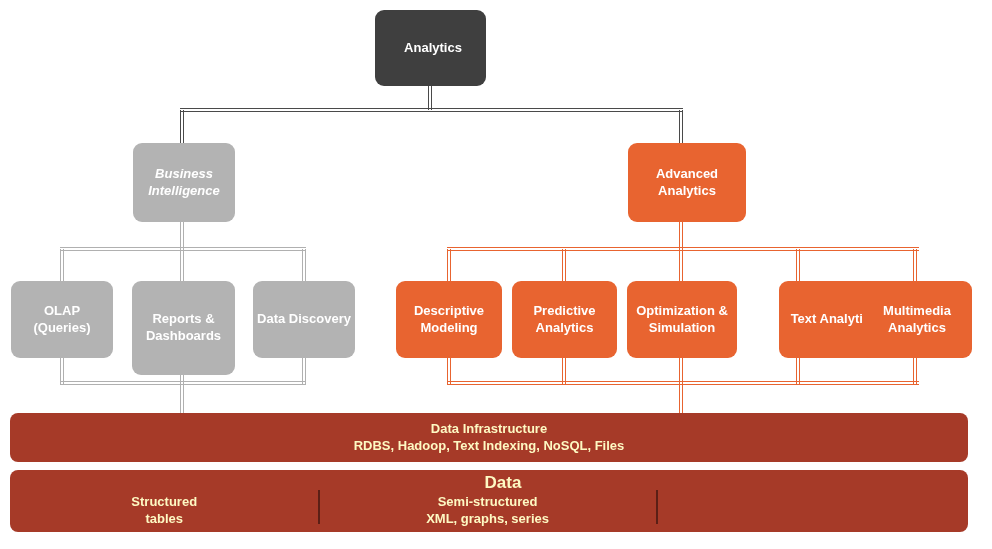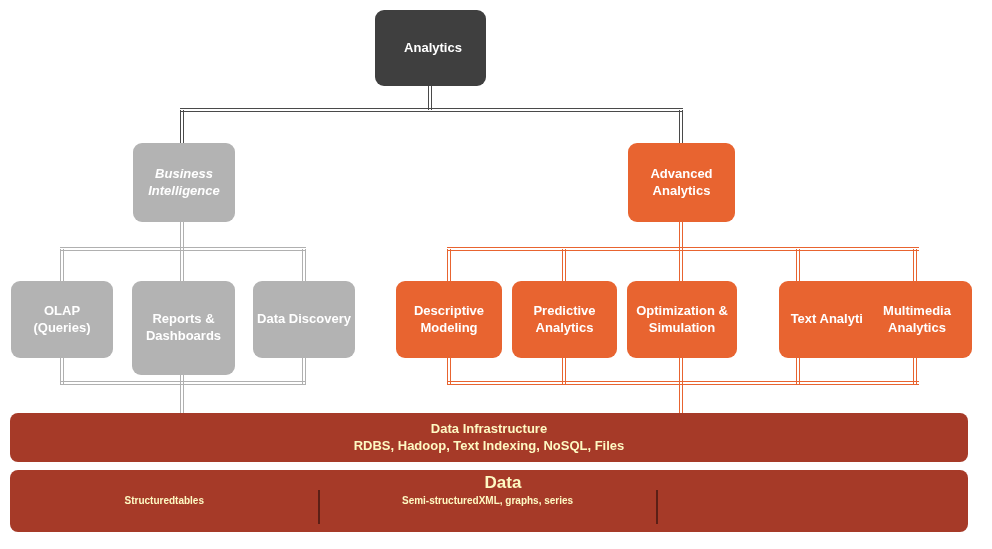--- a/index.html
+++ b/index.html
@@ -22,21 +22,21 @@
   .c-gray{border-color:var(--line-gray,#B0B0B0);}
   .c-orange{border-color:var(--line-orange,#E86430);}
   .bar{
     position:absolute;background:var(--bar-red,#A63A28);color:#fef9c3;font-weight:bold;
     border-radius:8px;text-align:center;box-sizing:border-box;
   }
   .bar-infra{display:flex;flex-direction:column;align-items:center;justify-content:center;font-size:13px;line-height:1.25;}
   .bar-data{padding-top:3px;}
   .bar-data .data-title{font-size:17px;line-height:1.2;padding-left:28px;}
   .data-row{display:flex;width:100%;margin-top:1px;}
-  .dsec{display:flex;flex-direction:row;justify-content:center;font-size:10px;line-height:1.3;}
+  .dsec{display:flex;flex-direction:column;justify-content:center;font-size:13px;line-height:1.3;}
   .dsec.s1{width:32.2%;}
   .dsec.s2{width:35.3%;}
   .dsec.s3{width:32.5%;}
   .divider{position:absolute;width:2px;height:34px;top:20px;background:rgba(0,0,0,0.45);}
 </style>
 </head>
 <body>
 
 <div class="canvas">
 
@@ -63,21 +63,21 @@
   <div class="vline c-orange" style="left:447px;top:358px;height:27px;"></div>
   <div class="vline c-orange" style="left:562px;top:358px;height:27px;"></div>
   <div class="vline c-orange" style="left:679px;top:358px;height:55px;"></div>
   <div class="vline c-orange" style="left:796px;top:358px;height:27px;"></div>
   <div class="vline c-orange" style="left:913px;top:358px;height:27px;"></div>
   <div class="hline c-orange" style="left:447px;top:381px;width:472px;"></div>
 
   <div class="node dark" style="left:375px;top:10px;width:111px;height:76px;">Analytics</div>
 
   <div class="node gray" style="left:133px;top:143px;width:102px;height:79px;font-style:italic;">Business Intelligence</div>
-  <div class="node orange" style="left:628px;top:143px;width:107px;height:79px;">Advanced Analytics</div>
+  <div class="node orange" style="left:628px;top:143px;width:118px;height:79px;">Advanced Analytics</div>
 
   <div class="node gray" style="left:11px;top:281px;width:102px;height:77px;">OLAP (Queries)</div>
   <div class="node gray" style="left:132px;top:281px;width:103px;height:94px;">Reports &amp; Dashboards</div>
   <div class="node gray" style="left:253px;top:281px;width:102px;height:77px;">Data Discovery</div>
 
   <div class="node orange" style="left:396px;top:281px;width:106px;height:77px;">Descriptive Modeling</div>
   <div class="node orange" style="left:512px;top:281px;width:105px;height:77px;">Predictive Analytics</div>
   <div class="node orange" style="left:627px;top:281px;width:110px;height:77px;">
     <span style="display:inline-block;max-width:92px;">Optimization &amp; Simulation</span>
   </div>

